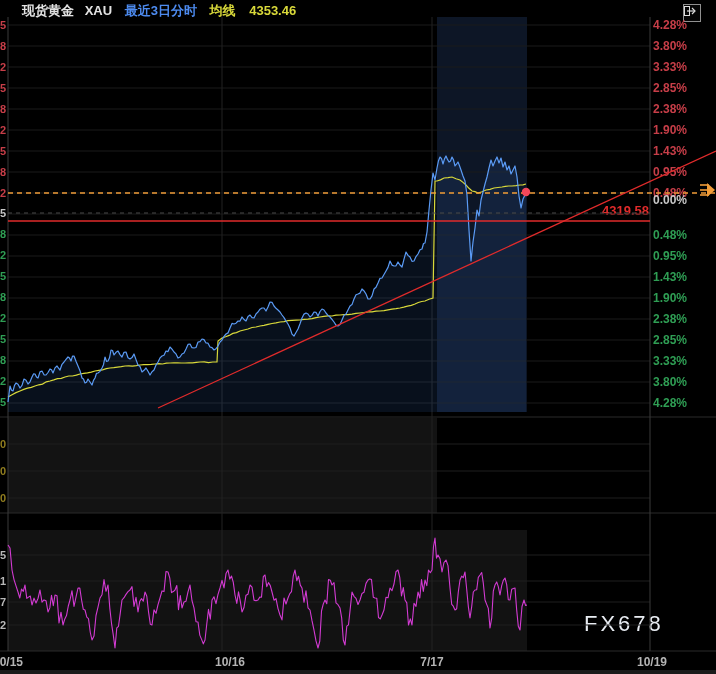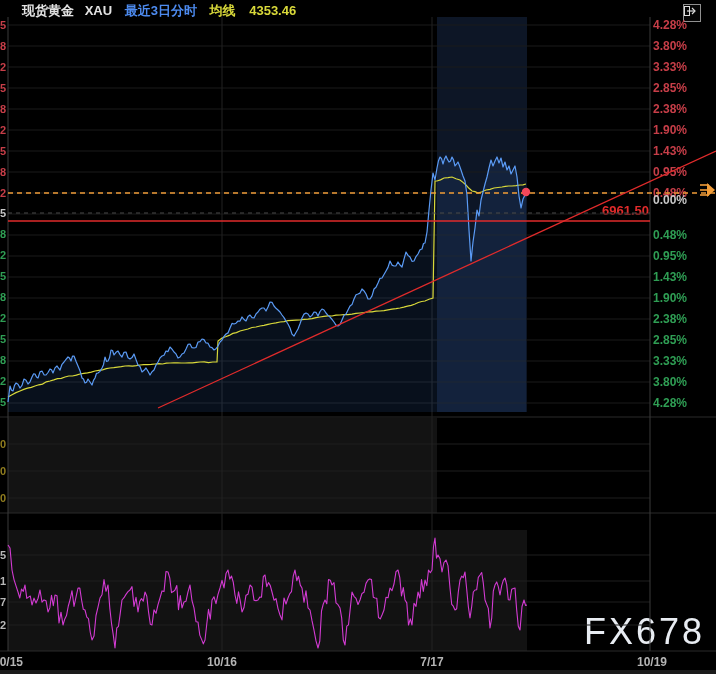--- a/index.html
+++ b/index.html
@@ -9,21 +9,21 @@
   .hdr{top:2px;left:22px;font-size:13px;font-weight:bold;white-space:nowrap;}
   .hdr .w{color:#e3e3e3;} .hdr .b{color:#4d8bf0;margin-left:9px;} .hdr .y{color:#d9d93a;margin-left:9px;}
   .hdr .v{color:#d9d93a;margin-left:10px;}
   .raxis{left:653px;width:60px;font-size:12px;font-weight:bold;line-height:14px;}
   .pos{color:#c73e48;} .zero{color:#c8c8c8;} .neg{color:#2f9e54;}
   .ldig{left:0;width:9px;font-size:11px;font-weight:bold;overflow:visible;}
   .pricelabel{left:567px;top:203px;width:82px;text-align:right;color:#e02b2b;font-size:13px;font-weight:bold;}
   .xlab{top:655px;width:44px;text-align:center;color:#b4b4b4;font-size:12px;font-weight:bold;}
   .rsihdr{top:515px;left:8px;font-size:12px;font-weight:bold;white-space:nowrap;}
   .rsihdr .t1{color:#d8d8d8;} .rsihdr .t2{color:#d9d93a;margin-left:14px;} .rsihdr .t3{color:#d633d6;margin-left:14px;}
-  .wm{left:584px;top:611px;font-size:36px;color:#e8ecf2;letter-spacing:3px;text-shadow:0 0 2px #000;}
+  .wm{left:584px;top:611px;font-size:22px;color:#e8ecf2;letter-spacing:3px;text-shadow:0 0 2px #000;}
   .iconbtn{left:683px;top:4px;width:18px;height:18px;border:1px solid #909090;background:#050505;
            box-sizing:border-box;display:flex;align-items:center;justify-content:center;cursor:pointer;}
   .middig{left:0;width:9px;font-size:11px;color:#8f7c1e;font-weight:bold;}
   .rsidig{left:0;width:9px;font-size:11px;color:#b8b8b8;font-weight:bold;}
   .botbar{left:0;top:670px;width:716px;height:4px;background:#1b1b1b;}
   svg{position:absolute;left:0;top:0;}
 </style>
 </head>
 <body>
 <div id="app">
@@ -92,26 +92,26 @@
       <span class="abs middig" style="top: 492px;">0</span>
     </div>
 <div id="rsilabels">
       <span class="abs rsidig" style="top: 549px;">5</span>
       <span class="abs rsidig" style="top: 575px;">1</span>
       <span class="abs rsidig" style="top: 596px;">7</span>
       <span class="abs rsidig" style="top: 619px;">2</span>
     </div>
 <div id="xlabels">
       <span class="abs xlab" style="left: -14px;">10/15</span>
-      <span class="abs xlab" style="left: 200px; text-align: center;">10/16</span>
+      <span class="abs xlab" style="left: 208px; text-align: center;">10/16</span>
       <span class="abs xlab" style="left: 410px;">7/17</span>
       <span class="abs xlab" style="left: 630px;">10/19</span>
     </div>
 
-<div class="abs pricelabel">6961.50</div>
+<div class="abs pricelabel">4319.58</div>
 
 
 <div class="abs wm">FX678</div>
 <div class="abs botbar"></div>
 
 <svg id="chart" width="716" height="674">
       <rect x="437" y="17" width="90" height="395" fill="#0d1626"></rect>
       <rect x="8" y="418" width="429" height="95" fill="#131313"></rect>
       <rect x="8" y="530" width="519" height="121" fill="#121212"></rect>
       <line x1="8" y1="25" x2="650" y2="25" stroke="#1a1a1a" stroke-width="1"></line>

